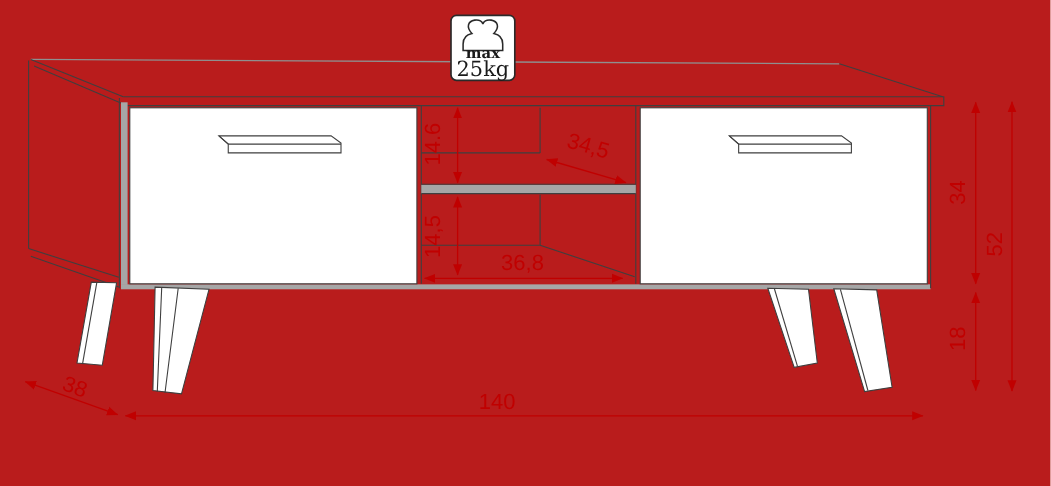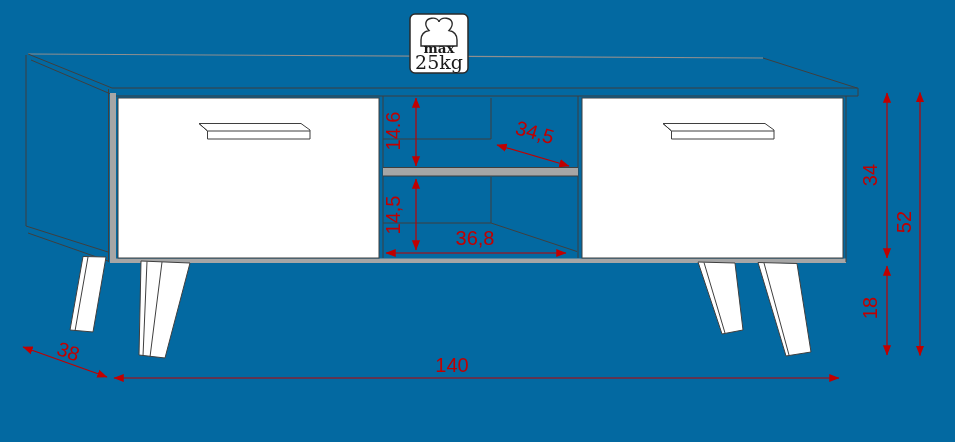--- a/index.html
+++ b/index.html
@@ -8,21 +8,21 @@
     width: 955px;
     height: 442px;
     background: #ffffff;
     overflow: hidden;
     font-family: "Liberation Sans", sans-serif;
   }
   .stage {
     position: relative;
     width: 955px;
     height: 442px;
-    background: #0369a1;
+    background: #b91c1c;
   }
   svg { display: block; }
   .edge        { stroke: #3f3f3f; stroke-width: 1; fill: none; }
   .edge-soft   { stroke: #8f8f8f; stroke-width: 1.2; fill: none; }
   .face        { stroke: #3f3f3f; stroke-width: 1; fill: #ffffff; }
   .shade       { fill: #a6a6a6; stroke: none; }
   .dim-line    { stroke: #c00000; stroke-width: 1.2; fill: none; }
   .dim-text    { fill: #c00000; font-family: "Liberation Sans", sans-serif; font-size: 20px; }
   .mid         { text-anchor: middle; }
   .badge-box   { fill: #ffffff; stroke: #2a2a2a; stroke-width: 1.5; }

